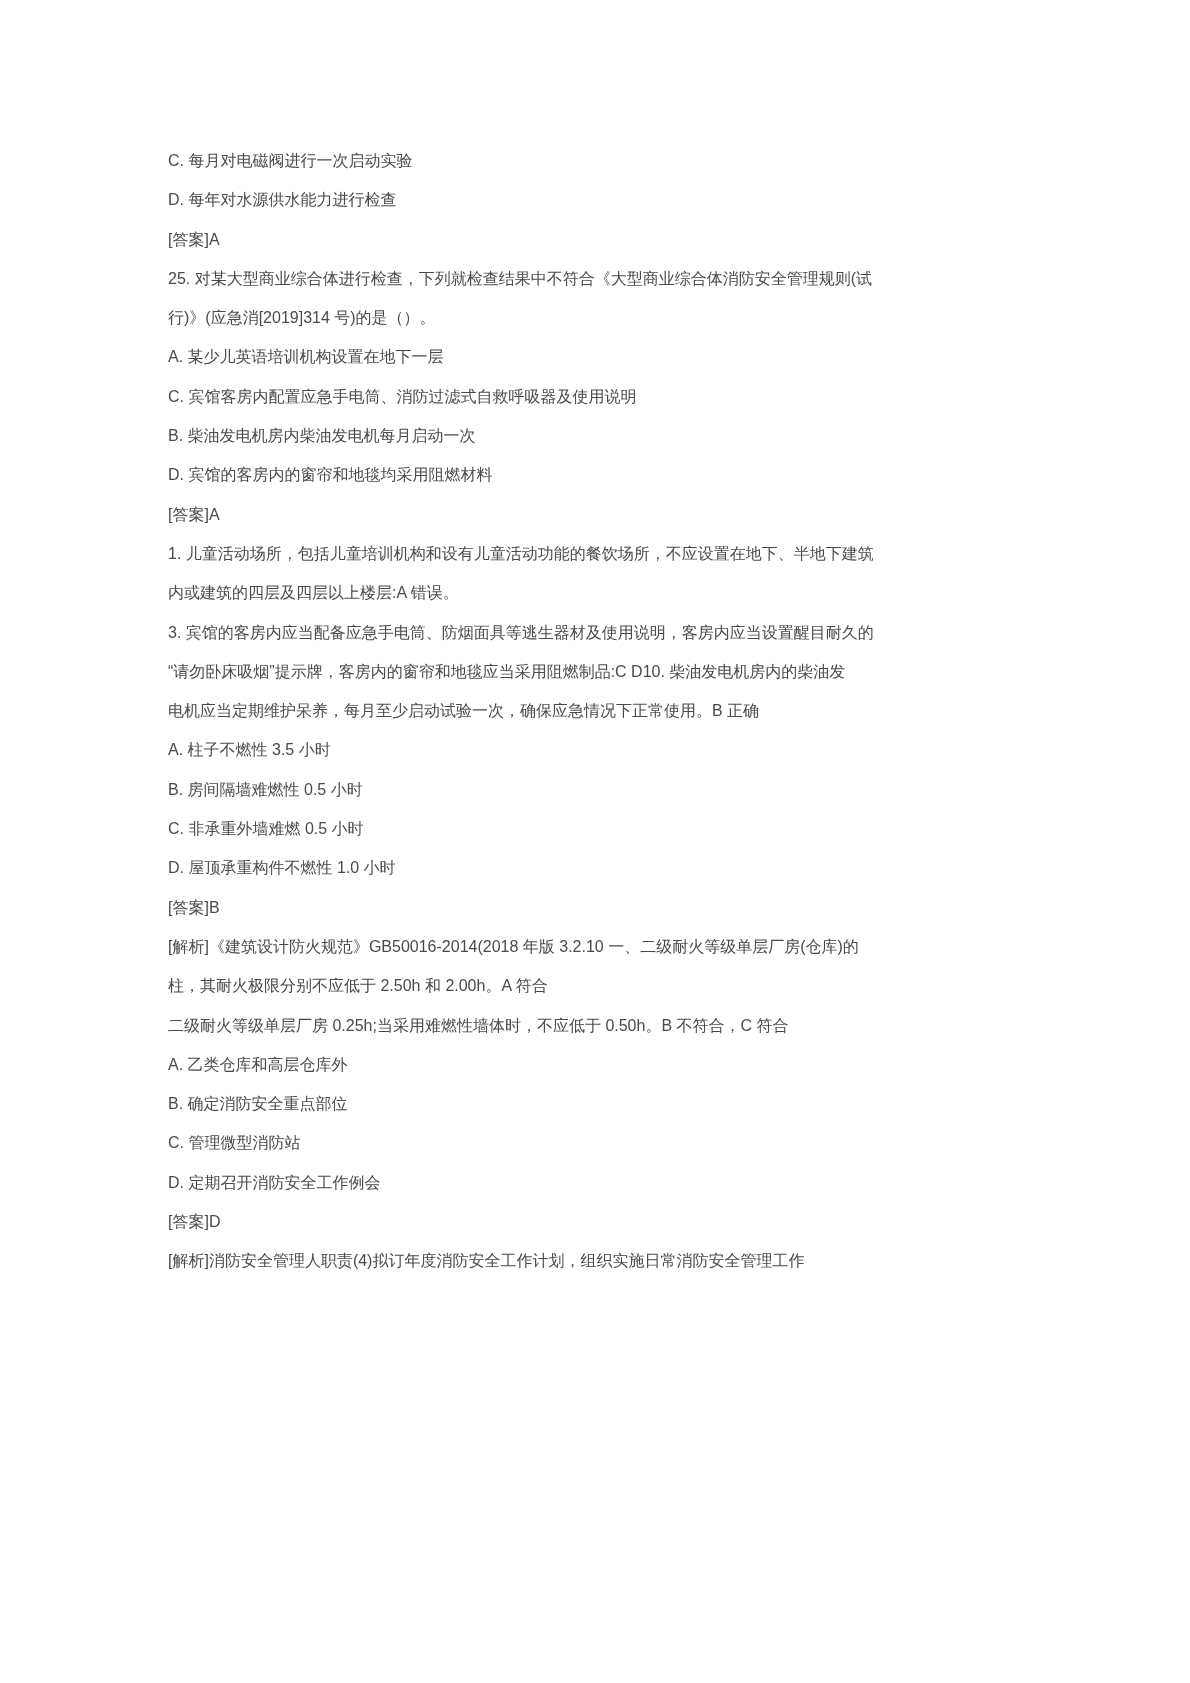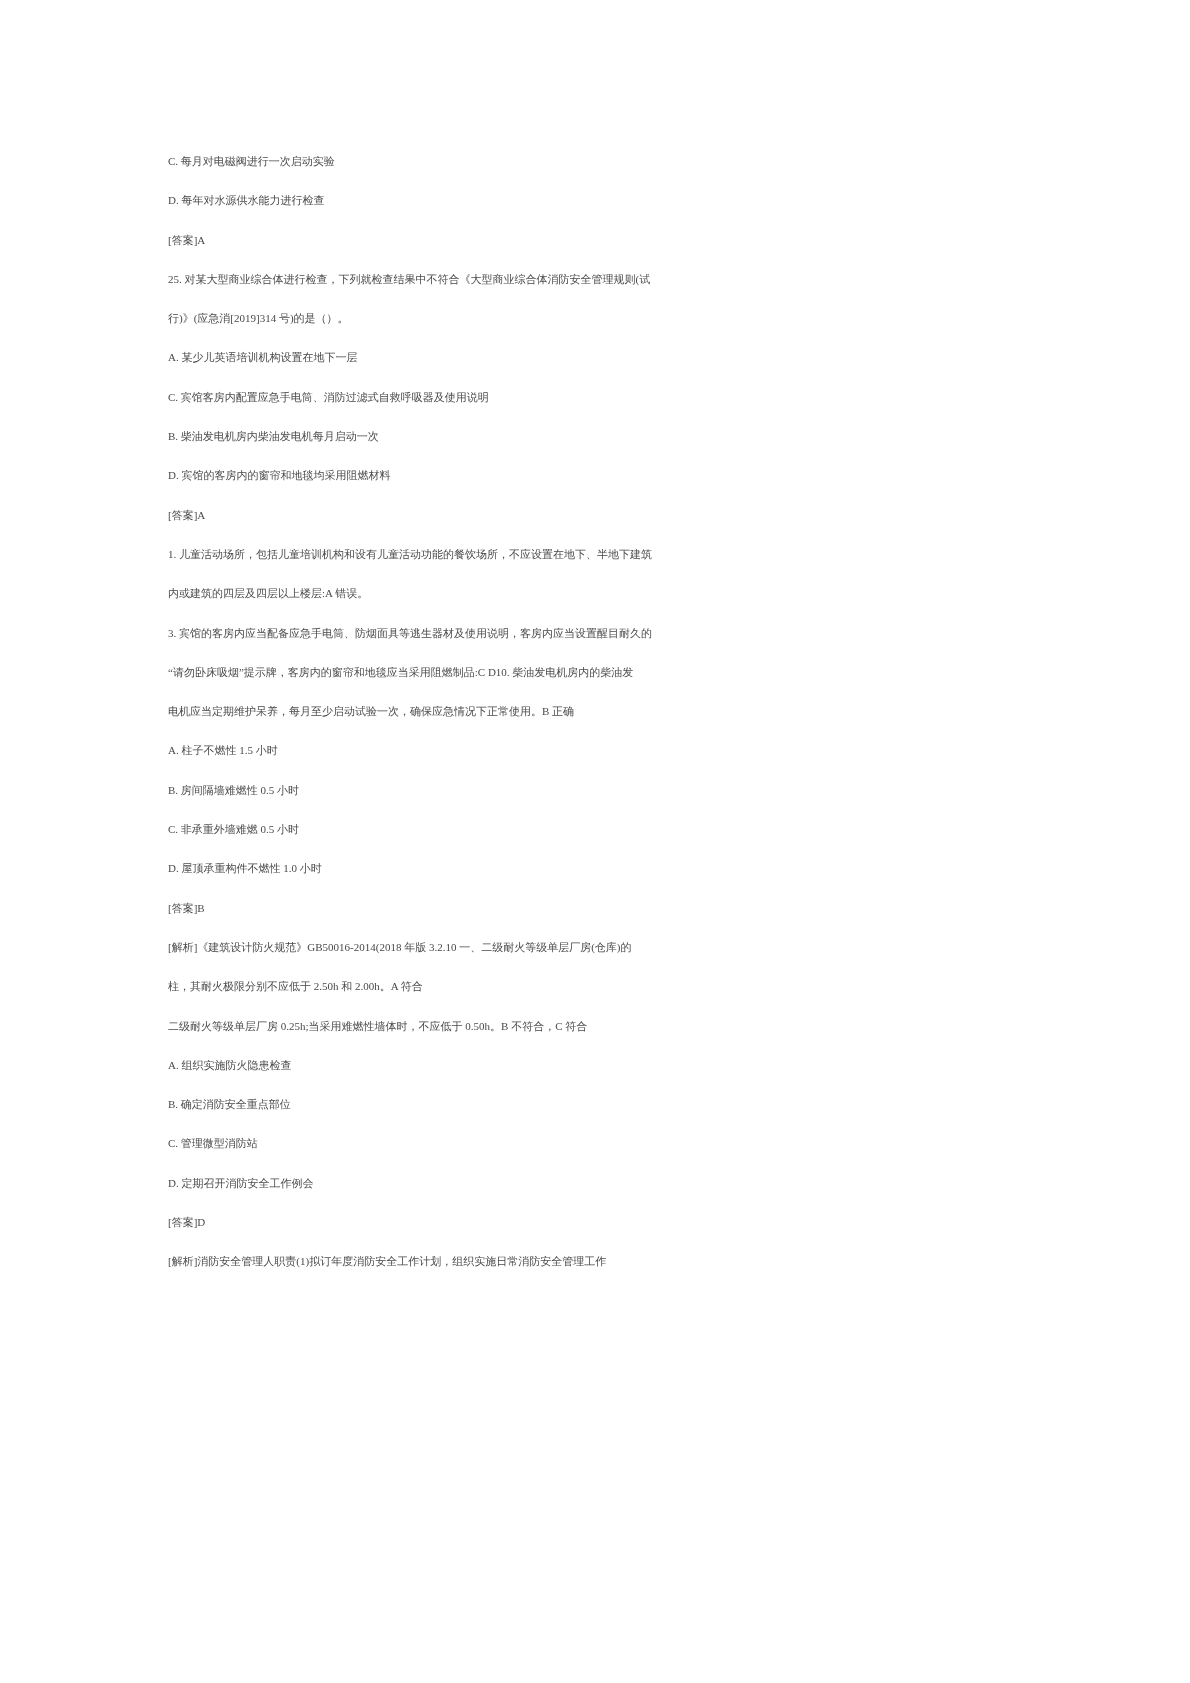--- a/index.html
+++ b/index.html
@@ -11,22 +11,22 @@
       width: 1190px;
       height: 1683px;
       position: relative;
       overflow: hidden;
     }
     .page {
       position: absolute;
       left: 168px;
       top: 146px;
       width: 790px;
-      font-family: Liberation Serif, serif;
-      font-size: 11px;
+      font-family: Liberation Sans, sans-serif;
+      font-size: 16px;
       color: #4a4a4a;
     }
     .line {
       height: 39.3px;
       line-height: 30px;
       white-space: nowrap;
       letter-spacing: 0px;
     }
   </style>
 </head>
@@ -41,27 +41,27 @@
   <div class="line">A. 某少儿英语培训机构设置在地下一层</div>
   <div class="line">C. 宾馆客房内配置应急手电筒、消防过滤式自救呼吸器及使用说明</div>
   <div class="line">B. 柴油发电机房内柴油发电机每月启动一次</div>
   <div class="line">D. 宾馆的客房内的窗帘和地毯均采用阻燃材料</div>
   <div class="line">[答案]A</div>
   <div class="line">1. 儿童活动场所，包括儿童培训机构和设有儿童活动功能的餐饮场所，不应设置在地下、半地下建筑</div>
   <div class="line">内或建筑的四层及四层以上楼层:A 错误。</div>
   <div class="line">3. 宾馆的客房内应当配备应急手电筒、防烟面具等逃生器材及使用说明，客房内应当设置醒目耐久的</div>
   <div class="line">“请勿卧床吸烟”提示牌，客房内的窗帘和地毯应当采用阻燃制品:C D10. 柴油发电机房内的柴油发</div>
   <div class="line">电机应当定期维护呆养，每月至少启动试验一次，确保应急情况下正常使用。B 正确</div>
-  <div class="line">A. 柱子不燃性 1.5 小时</div>
+  <div class="line">A. 柱子不燃性 3.5 小时</div>
   <div class="line">B. 房间隔墙难燃性 0.5 小时</div>
   <div class="line">C. 非承重外墙难燃 0.5 小时</div>
   <div class="line">D. 屋顶承重构件不燃性 1.0 小时</div>
   <div class="line">[答案]B</div>
   <div class="line">[解析]《建筑设计防火规范》GB50016-2014(2018 年版 3.2.10 一、二级耐火等级单层厂房(仓库)的</div>
   <div class="line">柱，其耐火极限分别不应低于 2.50h 和 2.00h。A 符合</div>
   <div class="line">二级耐火等级单层厂房 0.25h;当采用难燃性墙体时，不应低于 0.50h。B 不符合，C 符合</div>
-  <div class="line">A. 组织实施防火隐患检查</div>
+  <div class="line">A. 乙类仓库和高层仓库外</div>
   <div class="line">B. 确定消防安全重点部位</div>
   <div class="line">C. 管理微型消防站</div>
   <div class="line">D. 定期召开消防安全工作例会</div>
   <div class="line">[答案]D</div>
-  <div class="line">[解析]消防安全管理人职责(1)拟订年度消防安全工作计划，组织实施日常消防安全管理工作</div>
+  <div class="line">[解析]消防安全管理人职责(4)拟订年度消防安全工作计划，组织实施日常消防安全管理工作</div>
 </div>
 
 </body></html>

